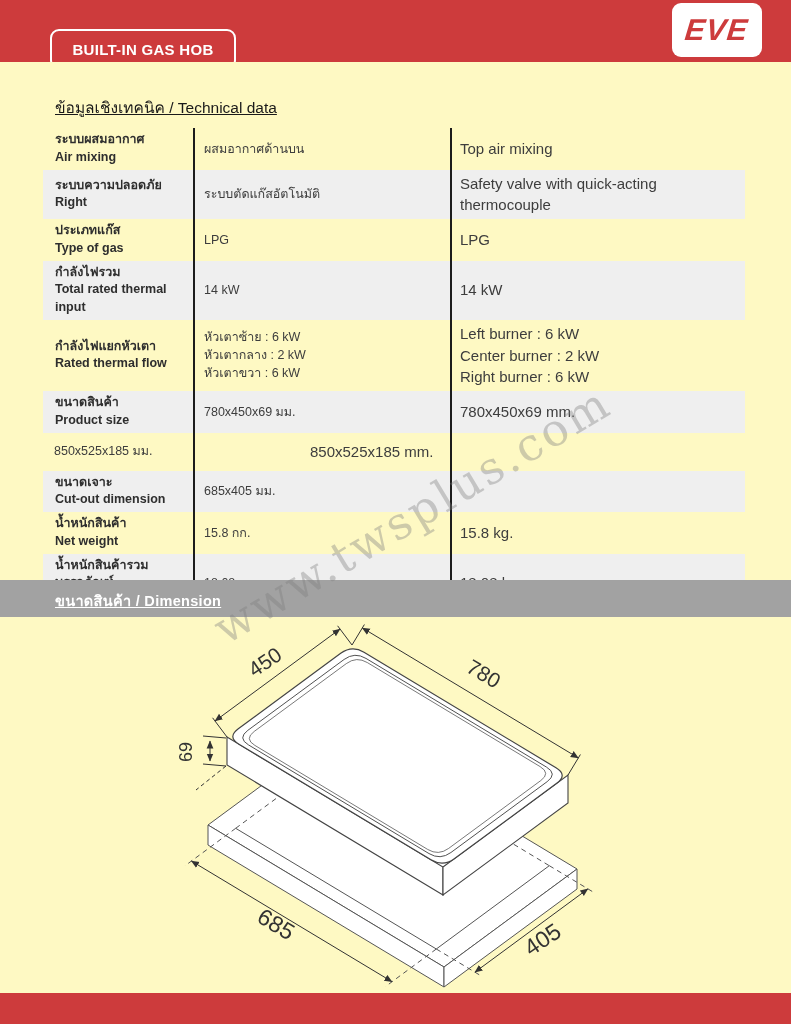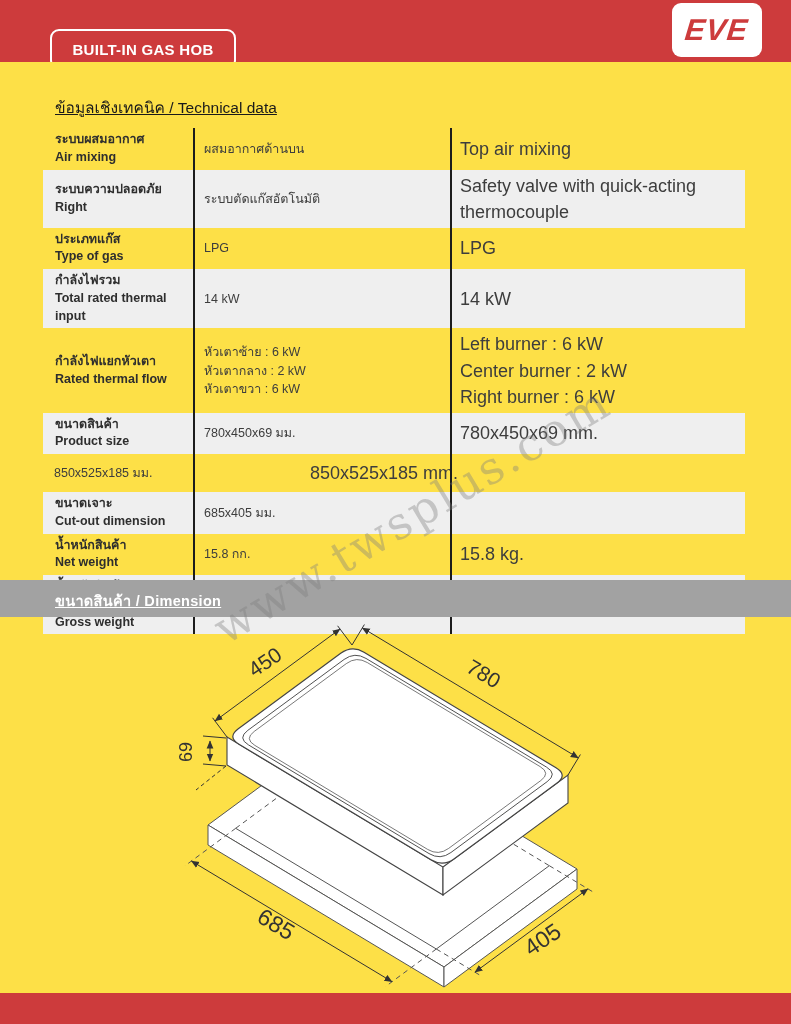--- a/index.html
+++ b/index.html
@@ -1,17 +1,17 @@
 <!DOCTYPE html>
 <html><head>
 <meta charset="utf-8">
 <style>
   html,body{margin:0;padding:0;background:#e9e9e9;}
   .page{
-    position:relative;width:791px;height:1024px;margin:0 auto;background:#fde047;
+    position:relative;width:791px;height:1024px;margin:0 auto;background:#fef9c3;
     font-family:"Liberation Sans",sans-serif;overflow:hidden;color:#3d3d3d;
   }
   
   .red-bar{position:absolute;left:0;top:0;width:791px;height:62px;background:#cd3b3c;overflow:hidden;}
   .title-box{
     position:absolute;left:50px;top:29px;width:186px;height:40px;
     border:2px solid #ffffff;border-radius:9px;box-sizing:border-box;
     color:#ffffff;font-weight:bold;font-size:15px;letter-spacing:.3px;
     display:flex;align-items:center;justify-content:center;
   }
@@ -34,21 +34,21 @@
     text-decoration:underline;letter-spacing:.3px;
   }
   
   .spec-table{position:absolute;left:43px;top:128px;width:702px;}
   .spec-row{display:flex;min-height:38px;box-sizing:border-box;align-items:center;}
   .spec-row:nth-child(even){background:#efefef;}
   .cell-label{width:150px;box-sizing:border-box;padding:3px 19px 3px 12px;}
   .cell-label .lbl-th{font-weight:bold;font-size:12.5px;line-height:1.42;color:#2e2e2e;}
   .cell-label .lbl-en{font-weight:bold;font-size:12.5px;line-height:1.42;color:#2e2e2e;}
   .cell-th{width:257px;box-sizing:border-box;padding:3px 6px 3px 11px;font-size:12.5px;line-height:1.45;}
-  .cell-en{flex:1;box-sizing:border-box;padding:3px 6px 3px 10px;font-size:18px;line-height:1.45;}
+  .cell-en{flex:1;box-sizing:border-box;padding:3px 6px 3px 10px;font-size:15px;line-height:1.45;}
   .v-div{position:absolute;top:0;bottom:0;width:1.6px;background:#1c1c1c;}
   .v-div.d1{left:150px;}
   .v-div.d2{left:407px;}
   
   .watermark{
     position:absolute;left:150px;top:488px;width:530px;height:64px;z-index:6;
     transform:rotate(-31deg);transform-origin:center center;
     font-family:"DejaVu Serif",serif;font-size:45px;letter-spacing:3px;
     color:rgba(125,125,125,0.38);text-align:center;pointer-events:none;white-space:nowrap;
   }

